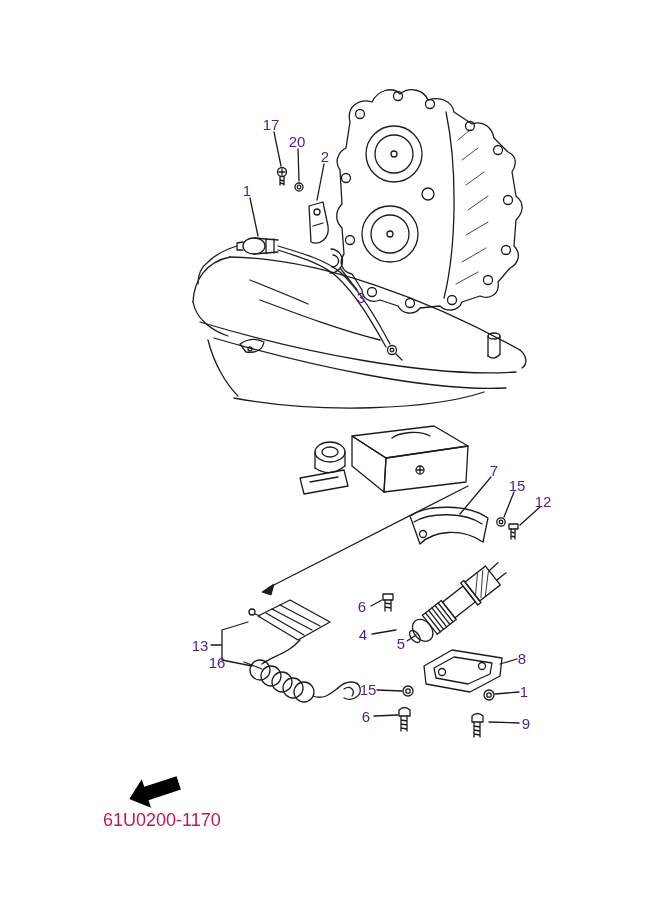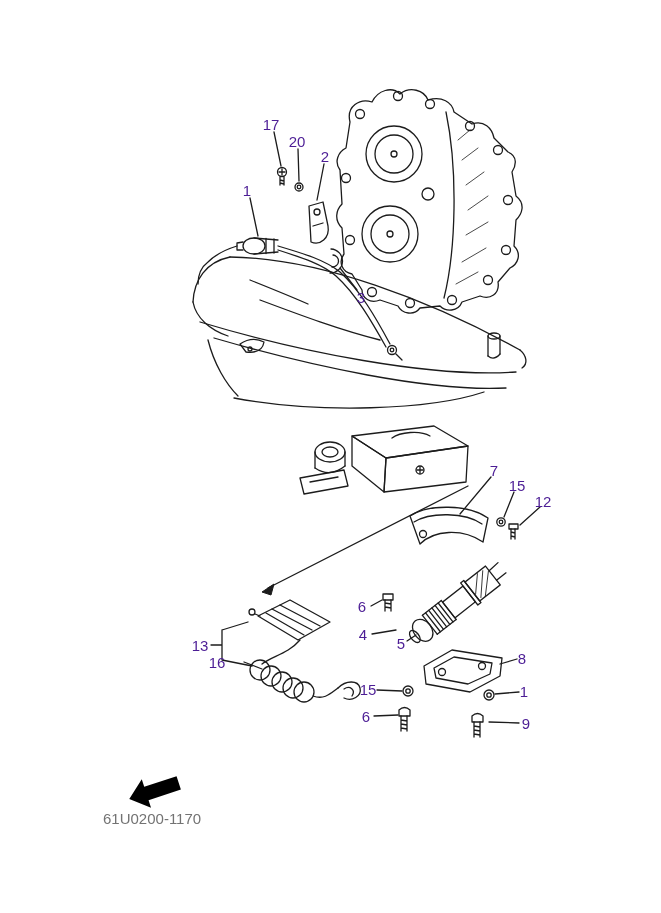--- a/index.html
+++ b/index.html
@@ -12,21 +12,21 @@
     fill:none;stroke:#1c1c1c;stroke-width:1.3;stroke-linecap:round;stroke-linejoin:round;
   }
   .lines .thin{stroke-width:0.8;}
   .lines .fillblk{fill:#1c1c1c;stroke:#1c1c1c;}
   .lines text{fill:#000;stroke:none;font-family:"Liberation Sans",sans-serif;}
   .callout{
     position:absolute;transform:translate(-50%,-50%);
     font-size:15px;color:#4c1d95;user-select:none;
   }
   .code-label{
-    position:absolute;left:103px;top:810px;font-size:15px;color:#737373;
+    position:absolute;left:103px;top:810px;font-size:18px;color:#be185d;
   }
 </style>
 </head>
 <body>
 
 <div class="page">
 
   <svg class="lines" width="661" height="913" viewBox="0 0 661 913">
 
     <g>

